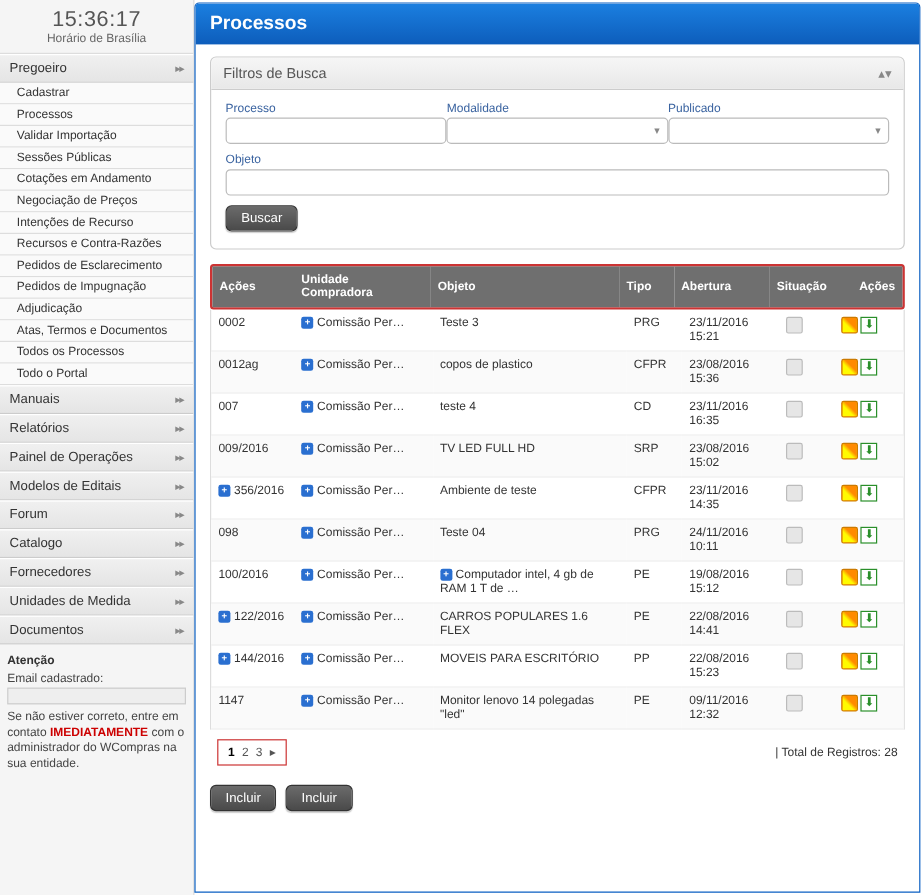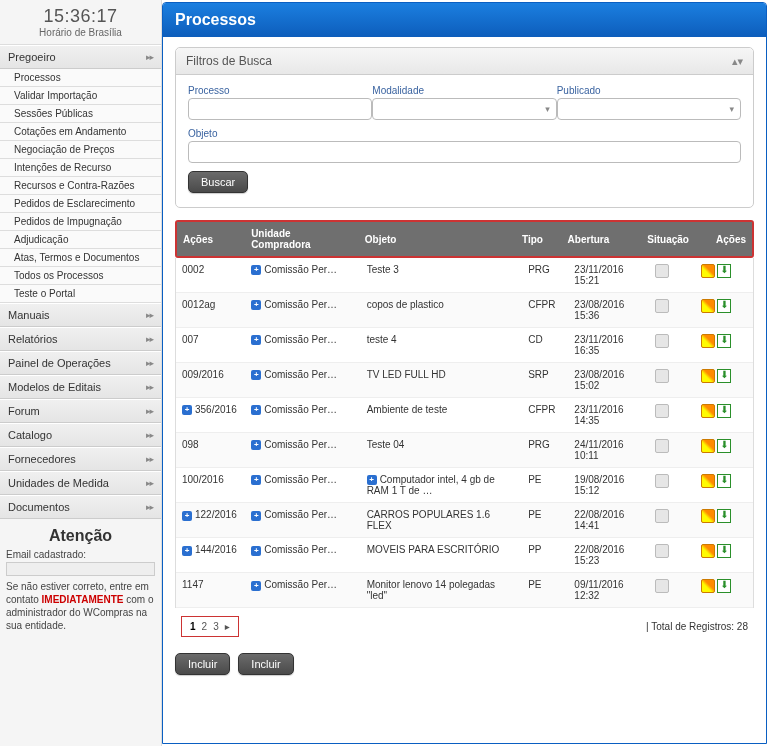--- a/index.html
+++ b/index.html
@@ -63,24 +63,23 @@
     border-bottom: 1px solid #ddd;
     background: #fafafa;
     cursor: pointer;
   }
   .info-block {
     padding: 8px 6px;
     font-size: 10px;
     color: #444;
   }
   .info-title {
-    text-align: center;
     font-weight: bold;
     margin-bottom: 4px;
-    font-size: 16px;
+    font-size: 10px;
     color: #333;
   }
   .email-box {
     background: #eee;
     border: 1px solid #ccc;
     height: 14px;
     margin: 2px 0 4px 0;
   }
   .info-text { line-height: 1.3; }
   .red { color: #c00; font-weight: bold; }
@@ -296,33 +295,34 @@
     <div class="clock-box">
       <div class="clock">15:36:17</div>
       <div class="clock-label">Horário de Brasília</div>
     </div>
 
     <div class="accordion-header">
       <span>Pregoeiro</span>
       <span class="arrows">▸▸</span>
     </div>
     <div class="submenu" id="pregoeiro-submenu">
+        <div class="submenu-item">Cadastrar</div>
         <div class="submenu-item">Processos</div>
         <div class="submenu-item">Validar Importação</div>
         <div class="submenu-item">Sessões Públicas</div>
         <div class="submenu-item">Cotações em Andamento</div>
         <div class="submenu-item">Negociação de Preços</div>
         <div class="submenu-item">Intenções de Recurso</div>
         <div class="submenu-item">Recursos e Contra-Razões</div>
         <div class="submenu-item">Pedidos de Esclarecimento</div>
         <div class="submenu-item">Pedidos de Impugnação</div>
         <div class="submenu-item">Adjudicação</div>
         <div class="submenu-item">Atas, Termos e Documentos</div>
         <div class="submenu-item">Todos os Processos</div>
-        <div class="submenu-item">Teste o Portal</div>
+        <div class="submenu-item">Todo o Portal</div>
       </div>
 
     <div id="sections-container">
         <div class="accordion-header">
           <span>Manuais</span>
           <span class="arrows">▸▸</span>
         </div>
         <div class="accordion-header">
           <span>Relatórios</span>
           <span class="arrows">▸▸</span>

